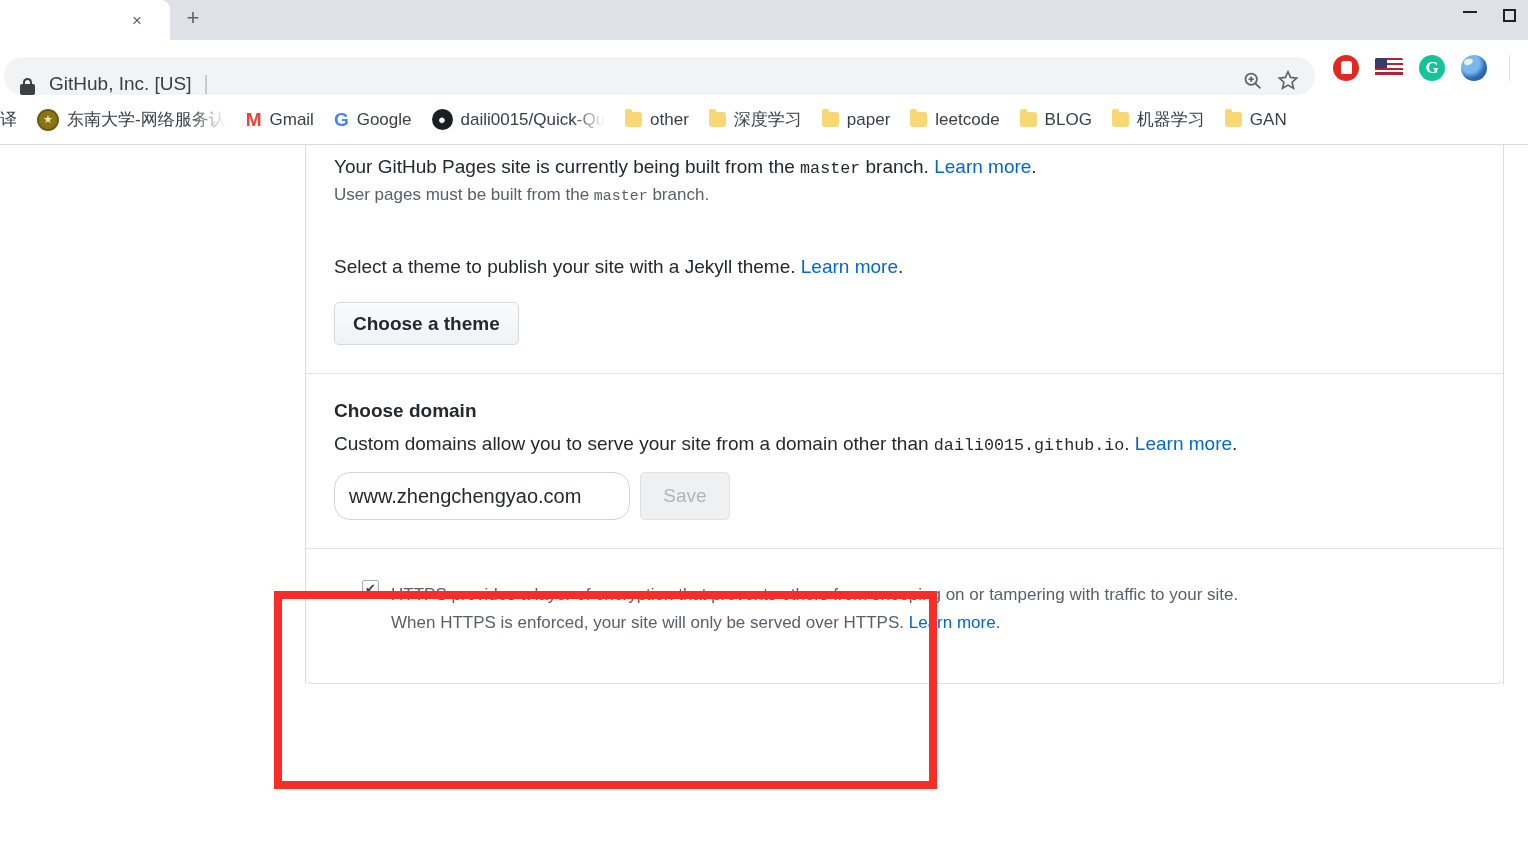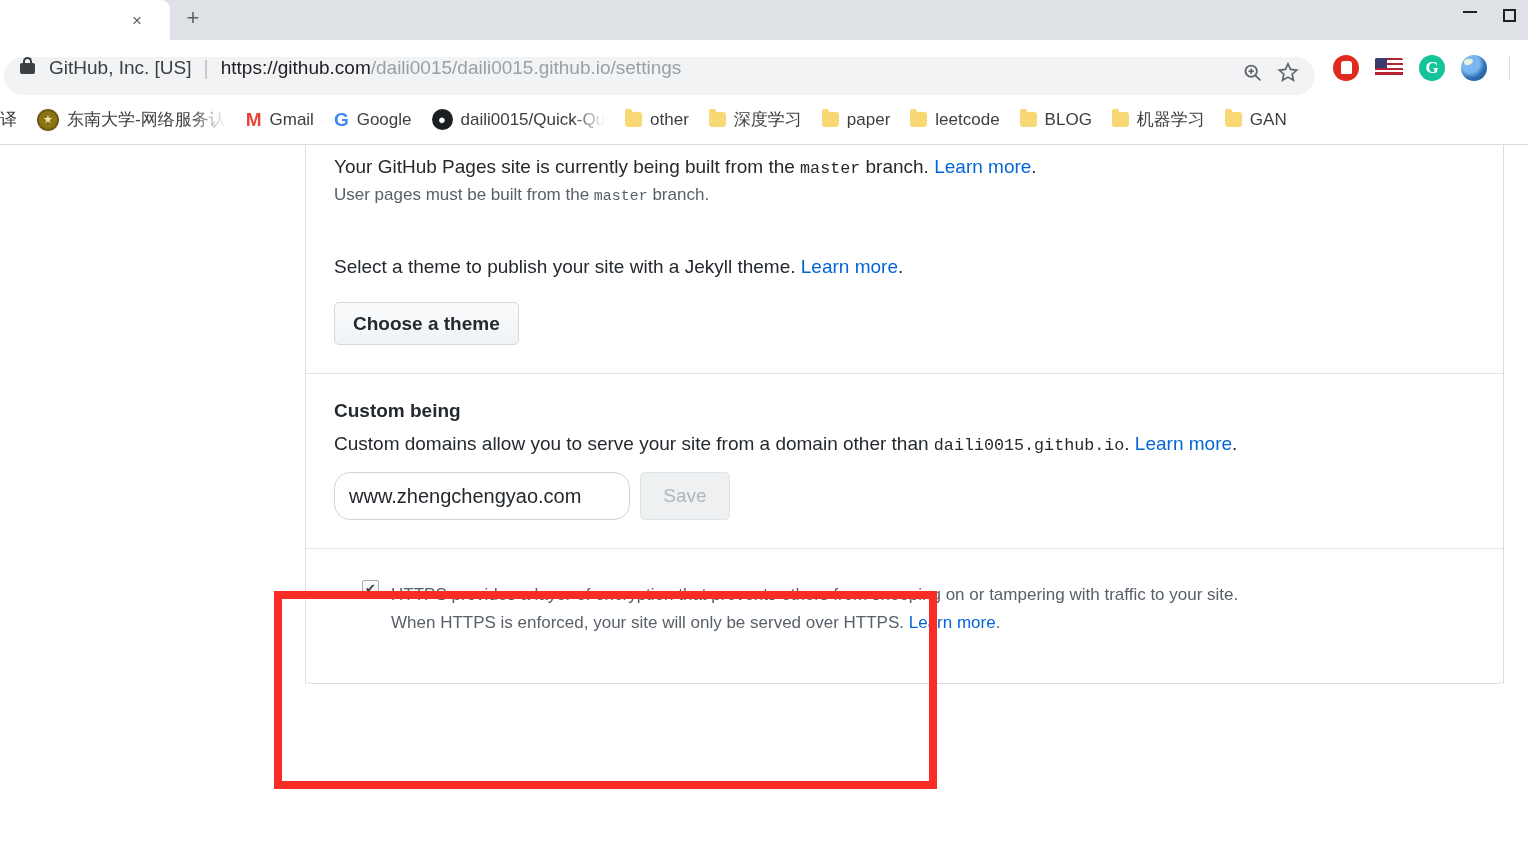--- a/index.html
+++ b/index.html
@@ -40,21 +40,21 @@
     justify-content: center; color: #5f6368; font-size: 22px;
     font-weight: 300; line-height: 1; padding-bottom: 4px;
   }
 
   #toolbar {
     height: 55px; background: #ffffff; display: flex; align-items: center;
     padding: 0 8px 0 0; position: relative;
   }
   #omnibox {
     flex: 1; height: 38px; background: #f1f3f4; border-radius: 20px;
-    display: flex; align-items: flex-start; padding: 0 4px 0 16px;
+    display: flex; align-items: flex-end; padding: 0 4px 0 16px;
     margin-left: 4px; min-width: 0; margin-top: 17px;
   }
   .lock-icon { width: 15px; height: 17px; position: relative; flex: none; margin-right: 14px; }
   .lock-body { position: absolute; bottom: 0; left: 0; width: 15px; height: 11px;
                background: #3c4043; border-radius: 2px; }
   .lock-shackle { position: absolute; top: 0; left: 3px; width: 9px; height: 9px;
                   border: 2.2px solid #3c4043; border-bottom: none;
                   border-top-left-radius: 5px; border-top-right-radius: 5px; }
   .site-id { font-size: 19px; color: #3c4043; white-space: nowrap; }
   .omni-sep { color: #bdc1c6; margin: 0 12px; font-size: 20px; font-weight: 300; }
@@ -178,21 +178,20 @@
   </div>
 
   <div id="toolbar">
     <div id="omnibox">
       <span class="lock-icon">
         <span class="lock-shackle"></span>
           <span class="lock-body"></span>
       </span>
       <span class="site-id">GitHub, Inc. [US]</span>
       <span class="omni-sep">|</span>
-      <span class="url"><span class="strong">https://github.com</span><span>/daili0015/daili0015.github.io/settings</span></span>
       <span id="omni-actions">
         <span class="omni-icon">
           <svg width="21" height="21" viewBox="0 0 24 24" fill="none" stroke="#5f6368" stroke-width="2">
             <circle cx="10.5" cy="10.5" r="6.5"></circle>
               <line x1="15.5" y1="15.5" x2="21" y2="21"></line>
             <line x1="10.5" y1="7.5" x2="10.5" y2="13.5"></line>
               <line x1="7.5" y1="10.5" x2="13.5" y2="10.5"></line>
           </svg>
         </span>
         <span class="omni-icon">
@@ -275,21 +274,21 @@
       <div class="sec-pad" style="padding-top:24px;padding-bottom:28px;">
         <p class="p-main"><span>Select a theme to publish your site with a Jekyll theme. </span><a class="lnk" href="#">Learn more</a><span>.</span></p>
         <div style="margin-top:20px;">
           <span class="btn">Choose a theme</span>
         </div>
       </div>
 
       <div class="divider"></div>
 
       <div class="sec-pad" style="padding-top:26px;padding-bottom:28px;">
-        <h3 class="sec-title">Custom being</h3>
+        <h3 class="sec-title">Choose domain</h3>
         <p class="p-main"><span>Custom domains allow you to serve your site from a domain other than </span><span class="mono">daili0015.github.io</span><span>. </span><a class="lnk" href="#">Learn more</a><span>.</span></p>
         <div class="field-row">
           <input class="txt-input" type="text" value="www.zhengchengyao.com" style="">
           <button class="btn-save">Save</button>
         </div>
       </div>
 
       <div class="divider"></div>
 
       <div class="sec-pad panel-bottom-round" style="padding:26px 28px 46px 56px;">

